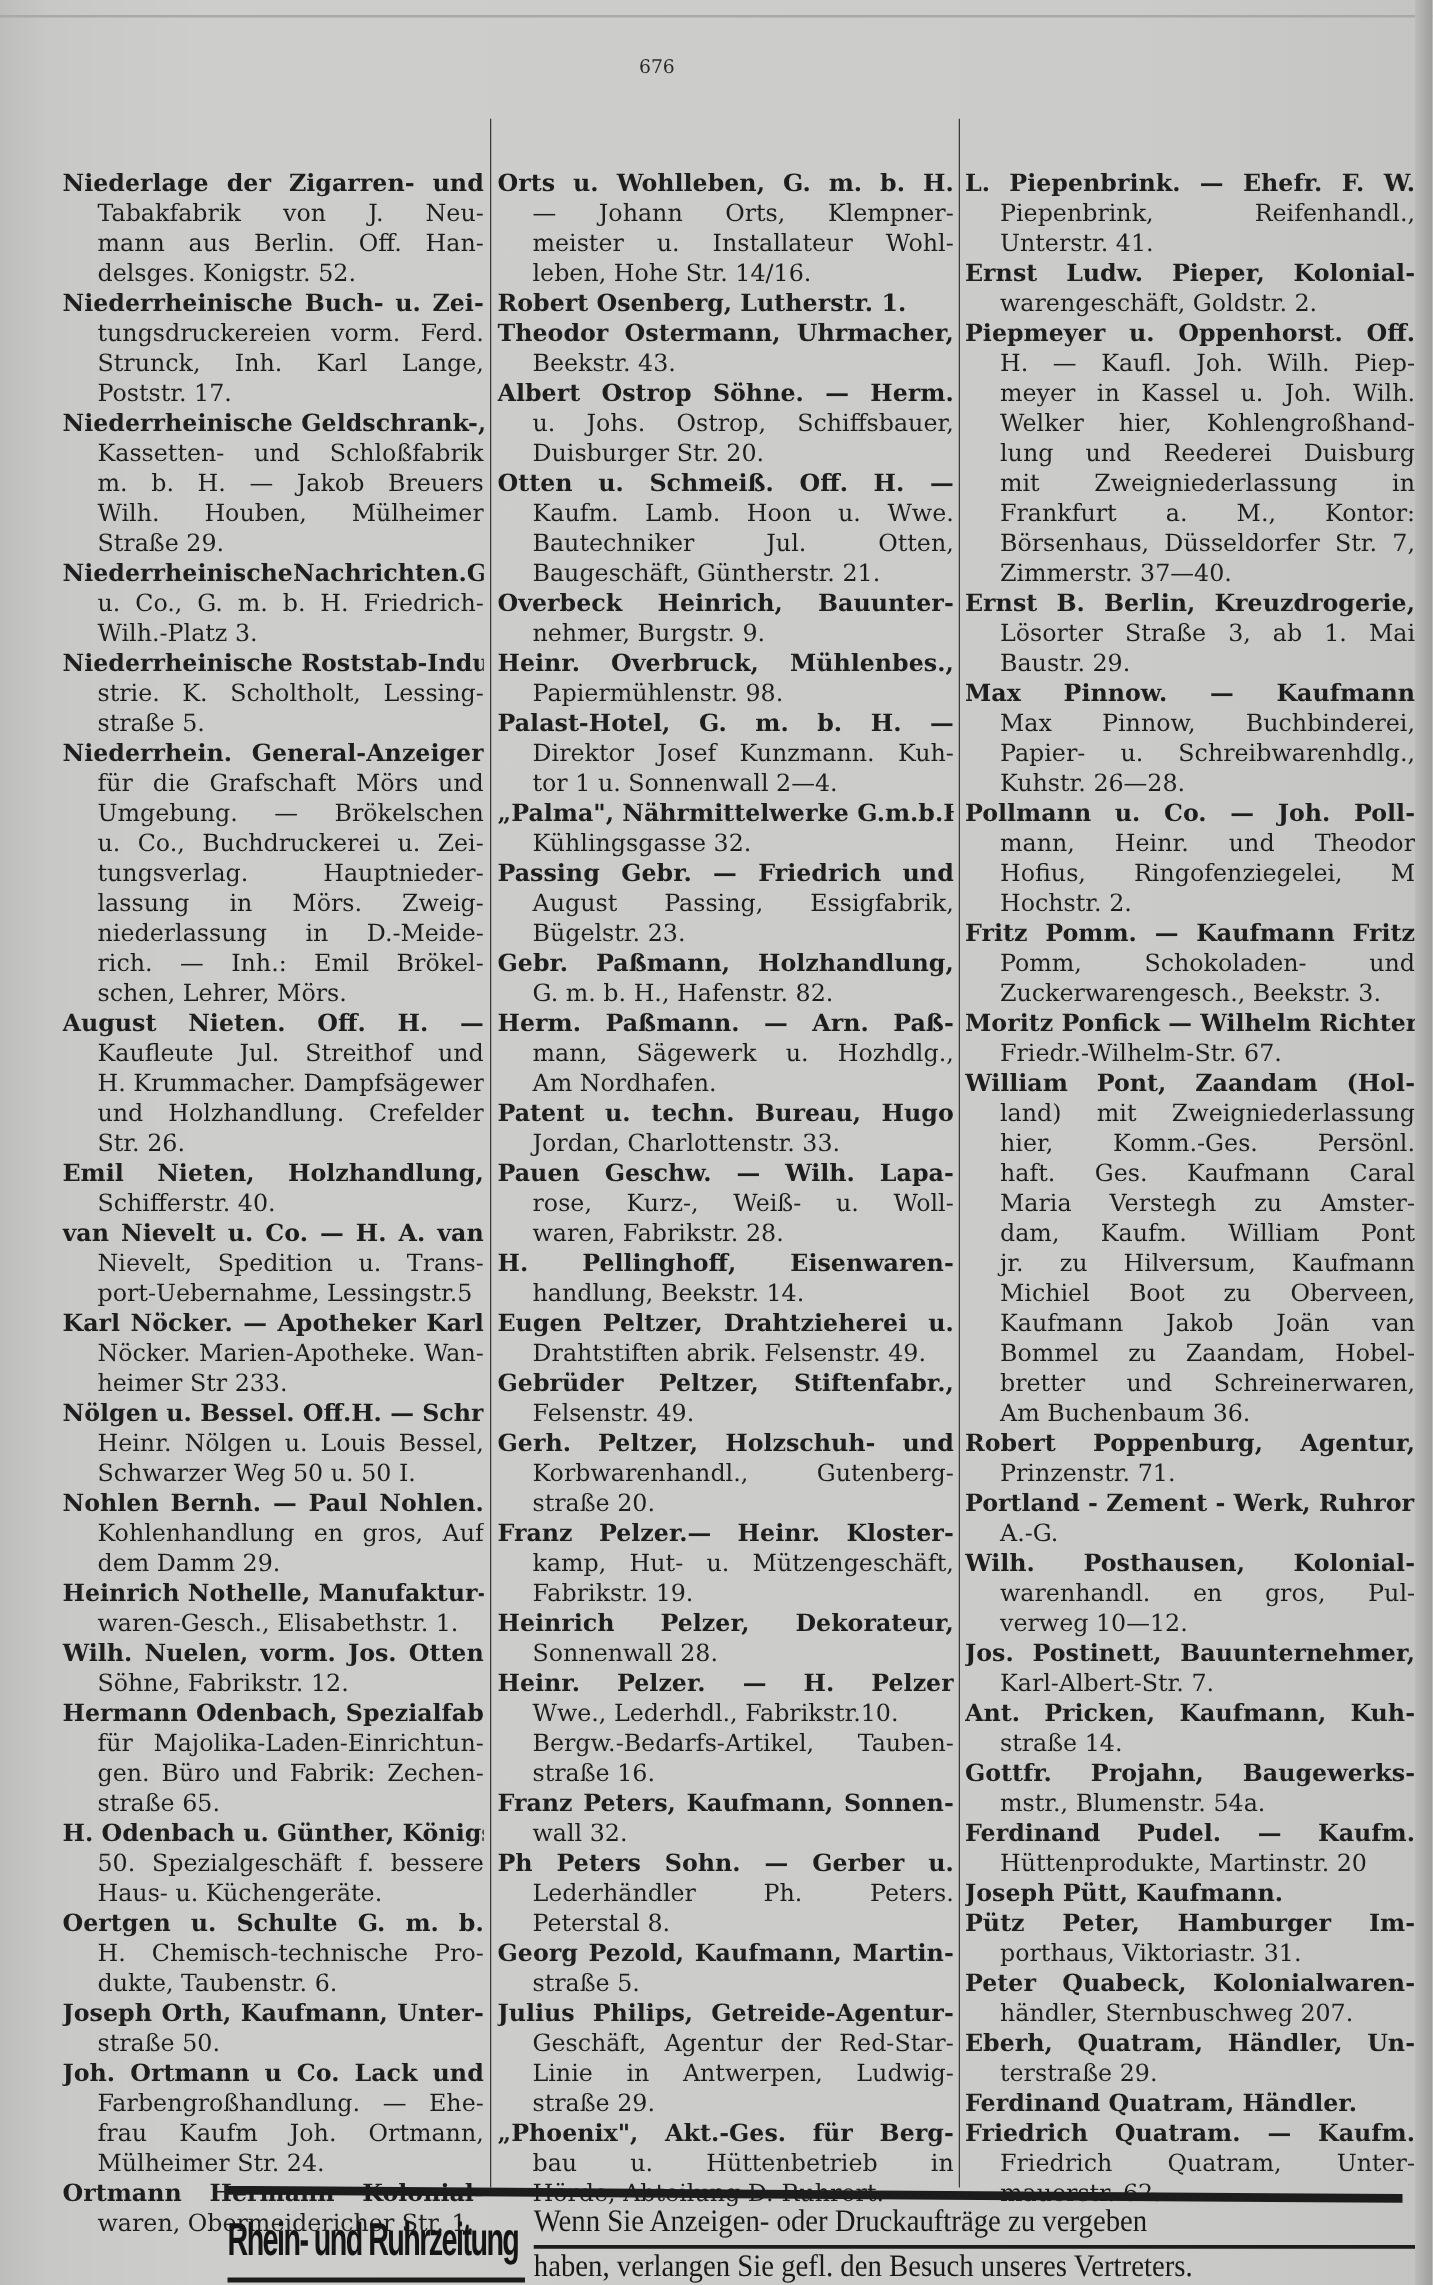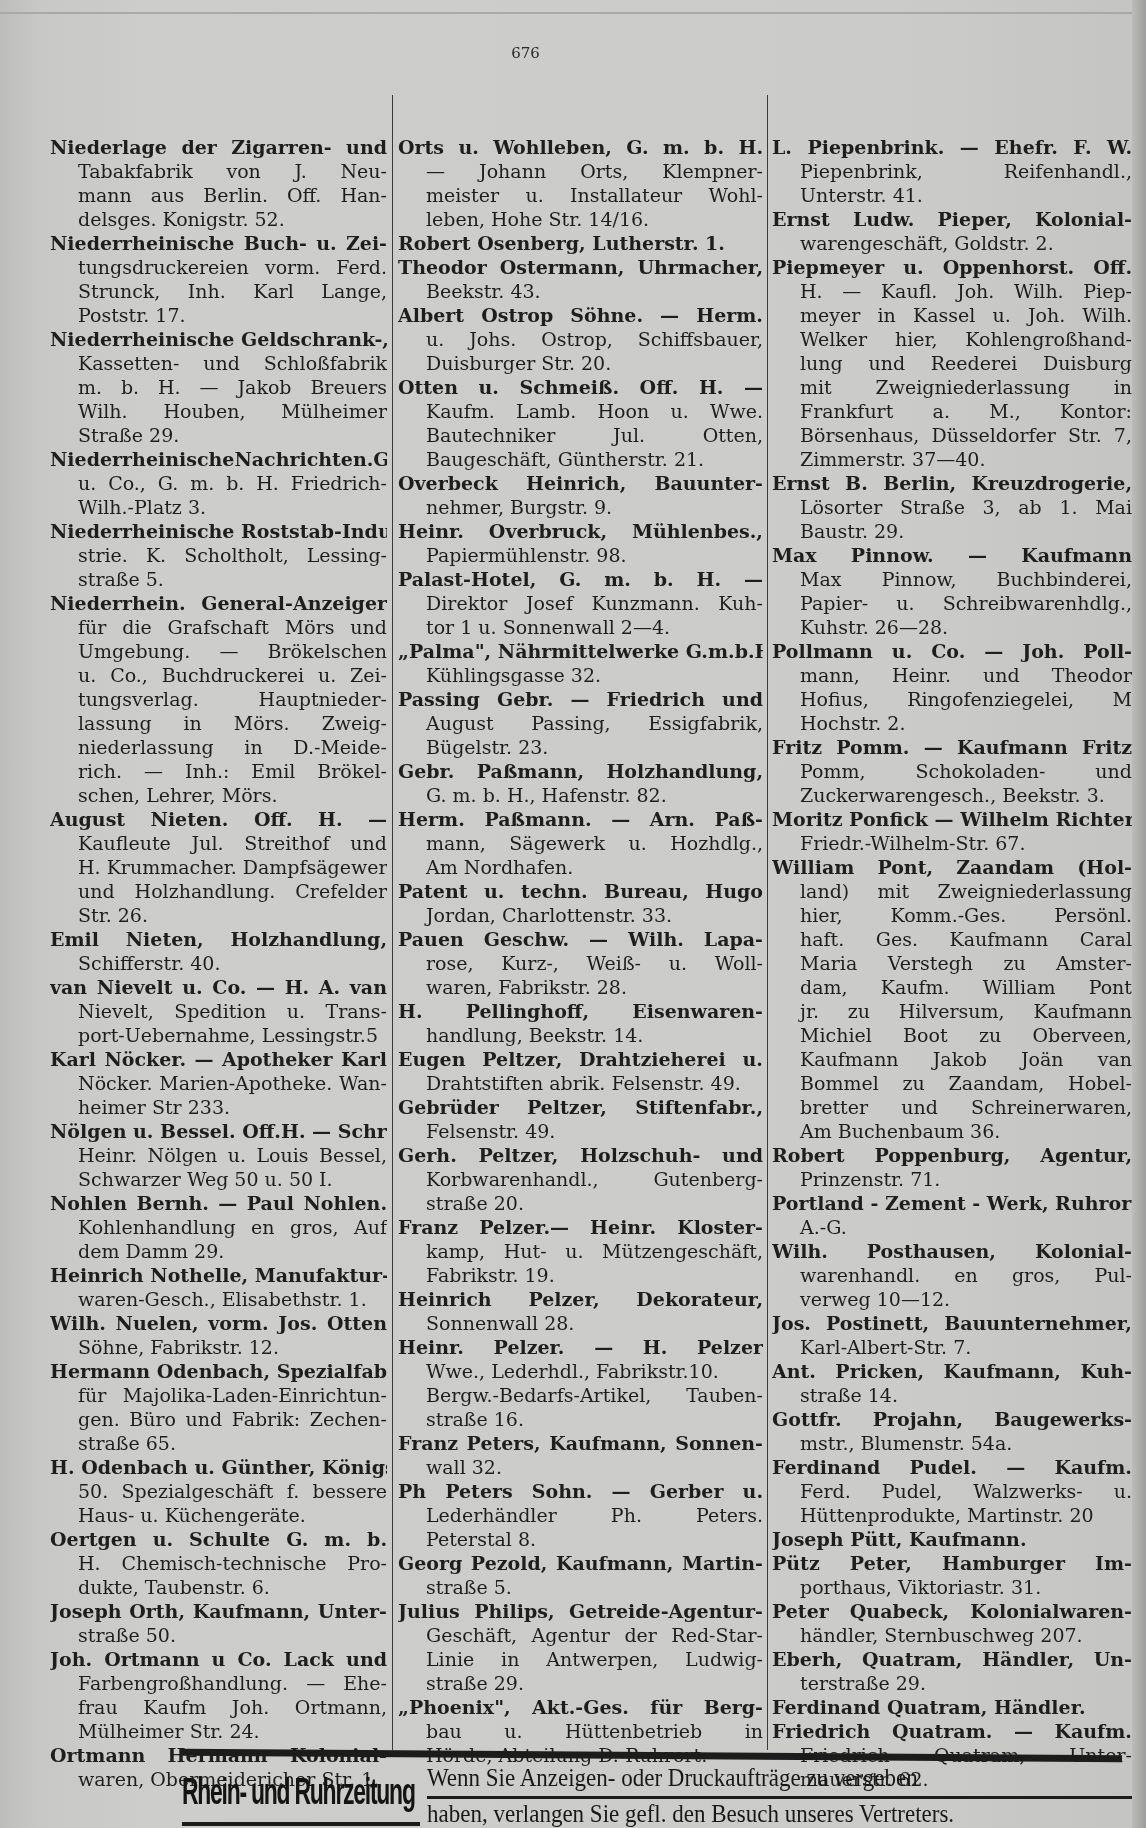--- a/index.html
+++ b/index.html
@@ -384,21 +384,20 @@
         <div class="entry">
           <div class="line first">Ant. Pricken, Kaufmann, Kuh-</div>
           <div class="line cont last">straße 14.</div>
         </div>
         <div class="entry">
           <div class="line first">Gottfr. Projahn, Baugewerks-</div>
           <div class="line cont last">mstr., Blumenstr. 54a.</div>
         </div>
         <div class="entry">
           <div class="line first">Ferdinand Pudel. — Kaufm.</div>
-          <div class="line cont">Ferd. Pudel, Walzwerks- u.</div>
           <div class="line cont last">Hüttenprodukte, Martinstr. 20</div>
         </div>
         <div class="entry">
           <div class="line first last">Joseph Pütt, Kaufmann.</div>
         </div>
         <div class="entry">
           <div class="line first">Pütz Peter, Hamburger Im-</div>
           <div class="line cont last">porthaus, Viktoriastr. 31.</div>
         </div>
         <div class="entry">

